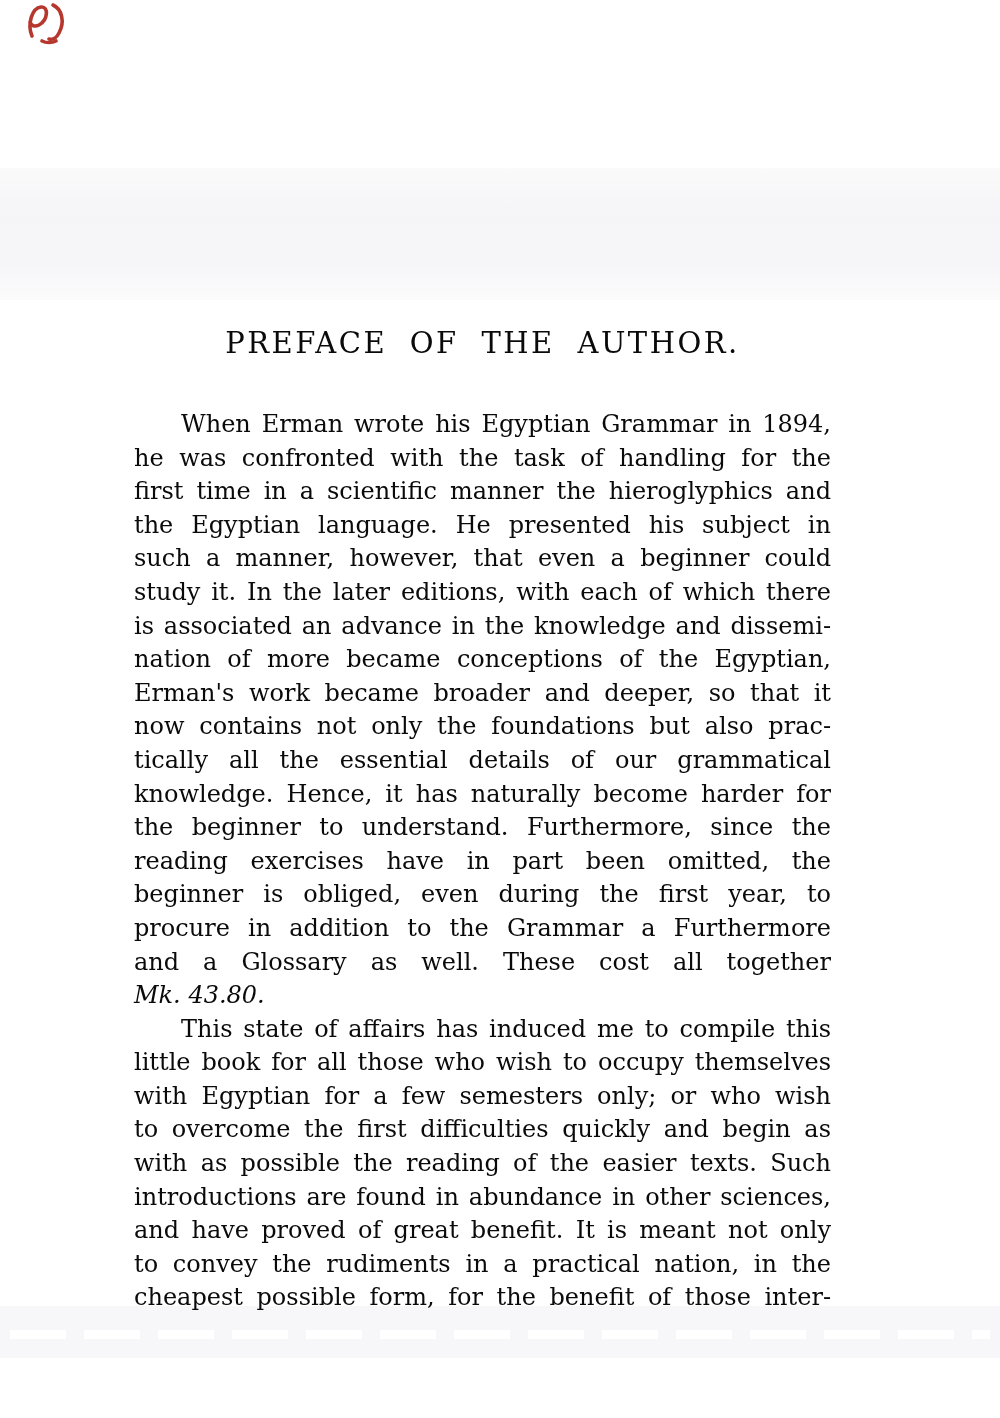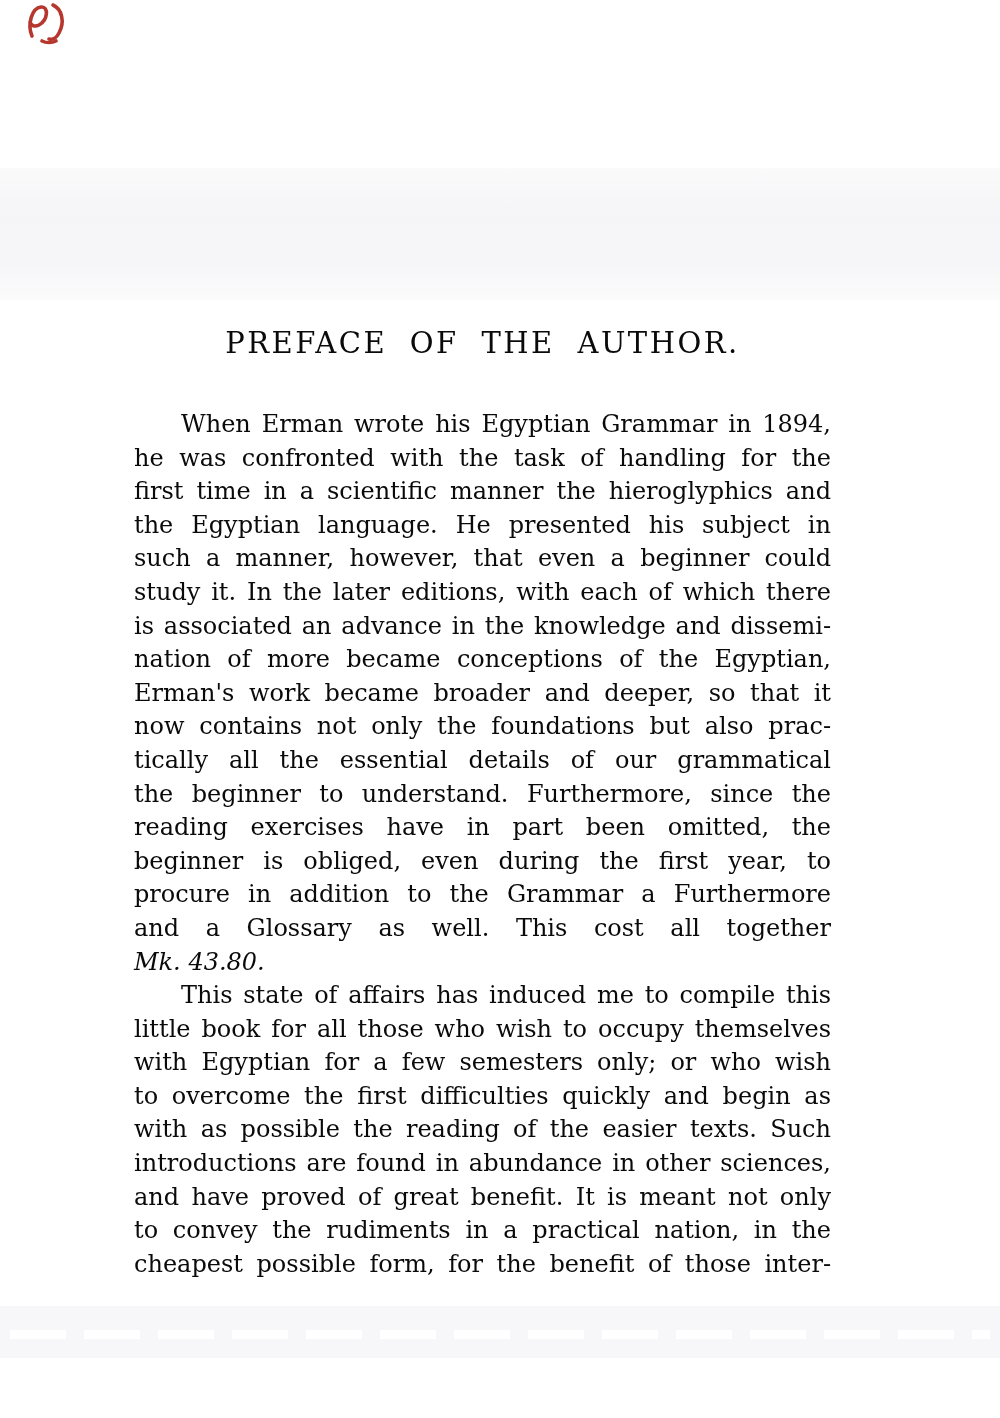--- a/index.html
+++ b/index.html
@@ -119,25 +119,26 @@
     <div class="line">he was confronted with the task of handling for the</div>
     <div class="line">first time in a scientific manner the hieroglyphics and</div>
     <div class="line">the Egyptian language.  He presented his subject in</div>
     <div class="line">such a manner, however, that even a beginner could</div>
     <div class="line">study it.  In the later editions, with each of which there</div>
     <div class="line">is associated an advance in the knowledge and dissemi-</div>
     <div class="line">nation of more became conceptions of the Egyptian,</div>
     <div class="line">Erman's work became broader and deeper, so that it</div>
     <div class="line">now contains not only the foundations but also prac-</div>
     <div class="line">tically all the essential details of our grammatical</div>
+    <div class="line">knowledge.  Hence, it has naturally become harder for</div>
     <div class="line">the beginner to understand.  Furthermore, since the</div>
     <div class="line">reading exercises have in part been omitted, the</div>
     <div class="line">beginner is obliged, even during the first year, to</div>
     <div class="line">procure in addition to the Grammar a Furthermore</div>
-    <div class="line">and a Glossary as well.  This cost all together</div>
+    <div class="line">and a Glossary as well.  These cost all together</div>
     <div class="line short">Mk. 43.80.</div>
 
     <div class="line indent">This state of affairs has induced me to compile this</div>
     <div class="line">little book for all those who wish to occupy themselves</div>
     <div class="line">with Egyptian for a few semesters only; or who wish</div>
     <div class="line">to overcome the first difficulties quickly and begin as</div>
     <div class="line">with as possible the reading of the easier texts.  Such</div>
     <div class="line">introductions are found in abundance in other sciences,</div>
     <div class="line">and have proved of great benefit.  It is meant not only</div>
     <div class="line">to convey the rudiments in a practical nation, in the</div>

